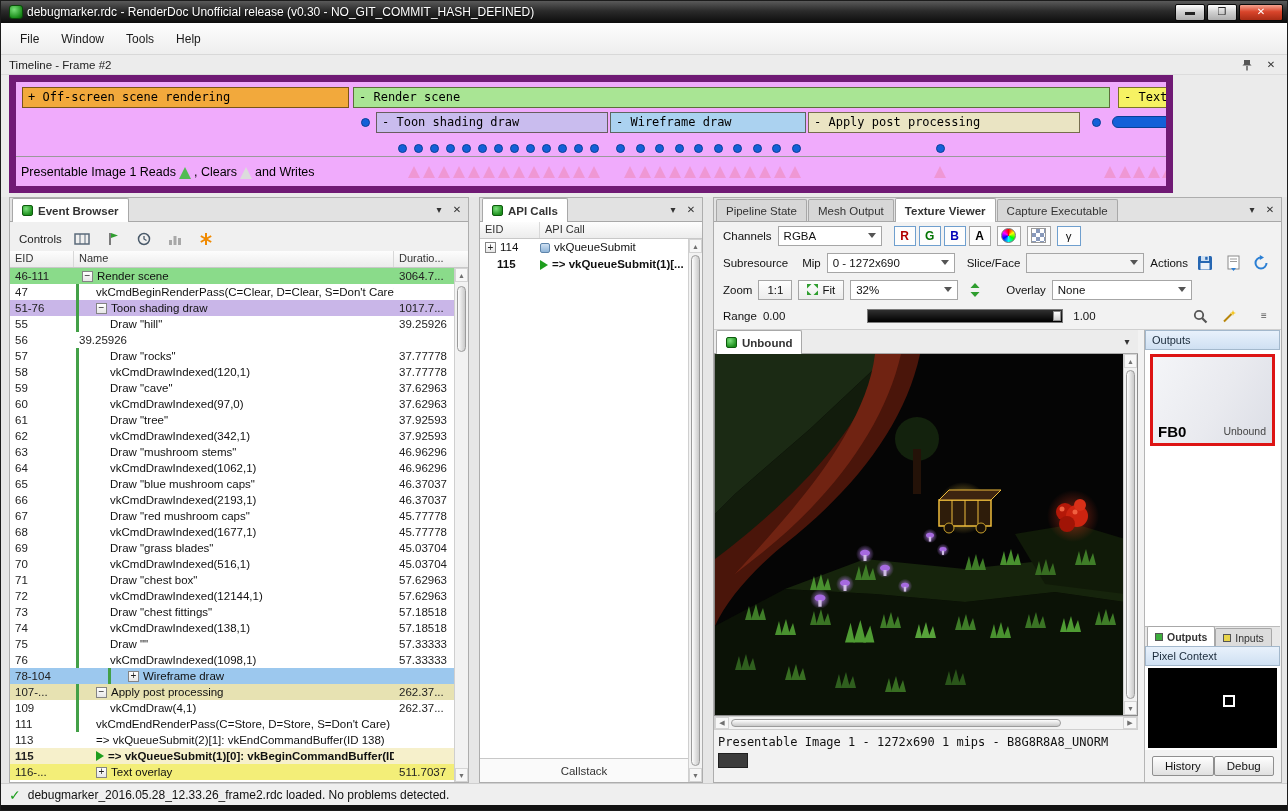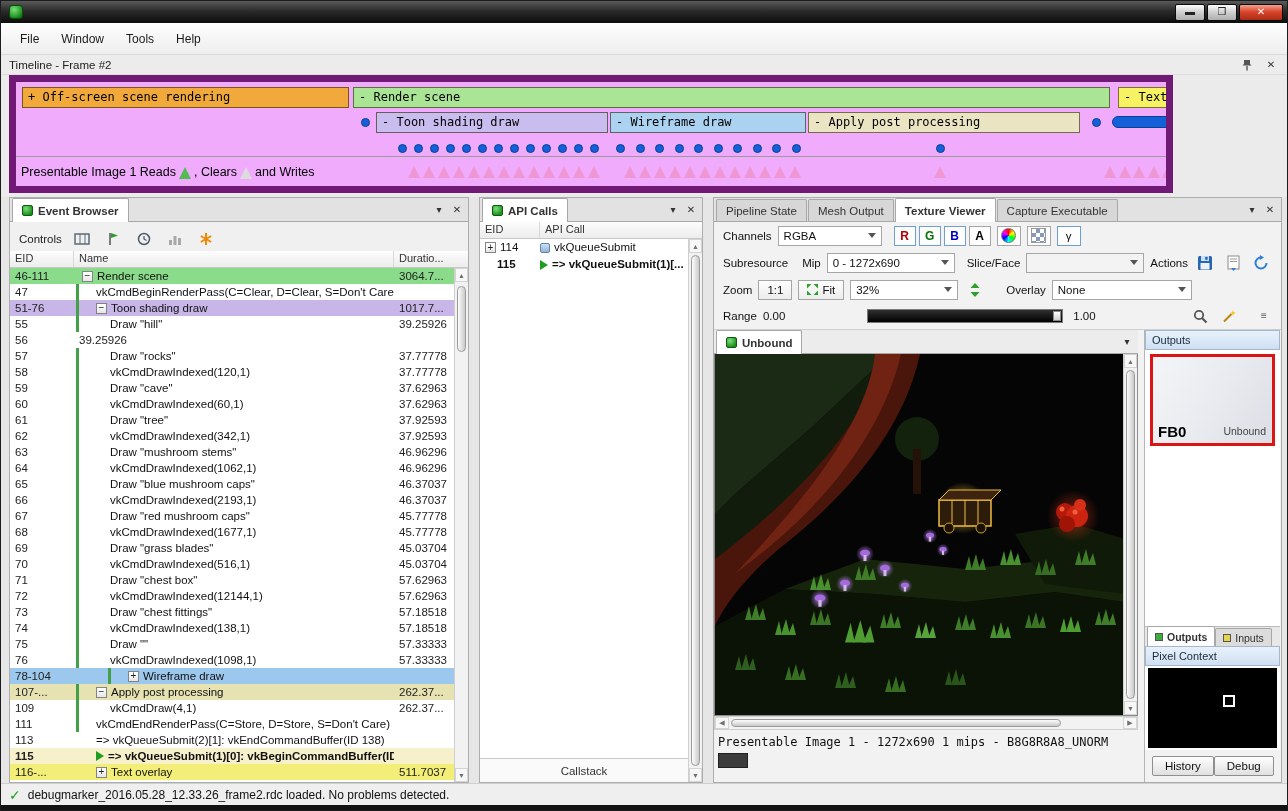--- a/index.html
+++ b/index.html
@@ -206,20 +206,21 @@
   .check { color:#1f9e1f; font-weight:bold; font-size:14px; }
   .bottom-strip { position:absolute; top:804px; left:0; right:0; height:7px; background:#121212; }
 </style>
 </head>
 <body>
 
 <div class="window">
 
   <div class="titlebar">
     <div class="app-icon"></div>
+    <div class="title-text">debugmarker.rdc - RenderDoc Unofficial release (v0.30 - NO_GIT_COMMIT_HASH_DEFINED)</div>
     <div class="win-buttons">
       <div class="win-btn">▬</div>
       <div class="win-btn">❒</div>
       <div class="win-btn close">✕</div>
     </div>
   </div>
 
   <div class="menubar" id="menubar">
       <div class="menu-item">File</div>
       <div class="menu-item">Window</div>
@@ -440,21 +441,21 @@
               <div class="eb-name" style="padding-left: 36px;">
                 <span class="eb-strip"></span>
                 <span>Draw "cave"</span>
               </div>
               <div class="eb-dur">37.62963</div>
             </div>
             <div class="eb-row">
               <div class="eb-eid">60</div>
               <div class="eb-name" style="padding-left: 36px;">
                 <span class="eb-strip"></span>
-                <span>vkCmdDrawIndexed(60,1)</span>
+                <span>vkCmdDrawIndexed(97,0)</span>
               </div>
               <div class="eb-dur">37.62963</div>
             </div>
             <div class="eb-row">
               <div class="eb-eid">61</div>
               <div class="eb-name" style="padding-left: 36px;">
                 <span class="eb-strip"></span>
                 <span>Draw "tree"</span>
               </div>
               <div class="eb-dur">37.92593</div>

